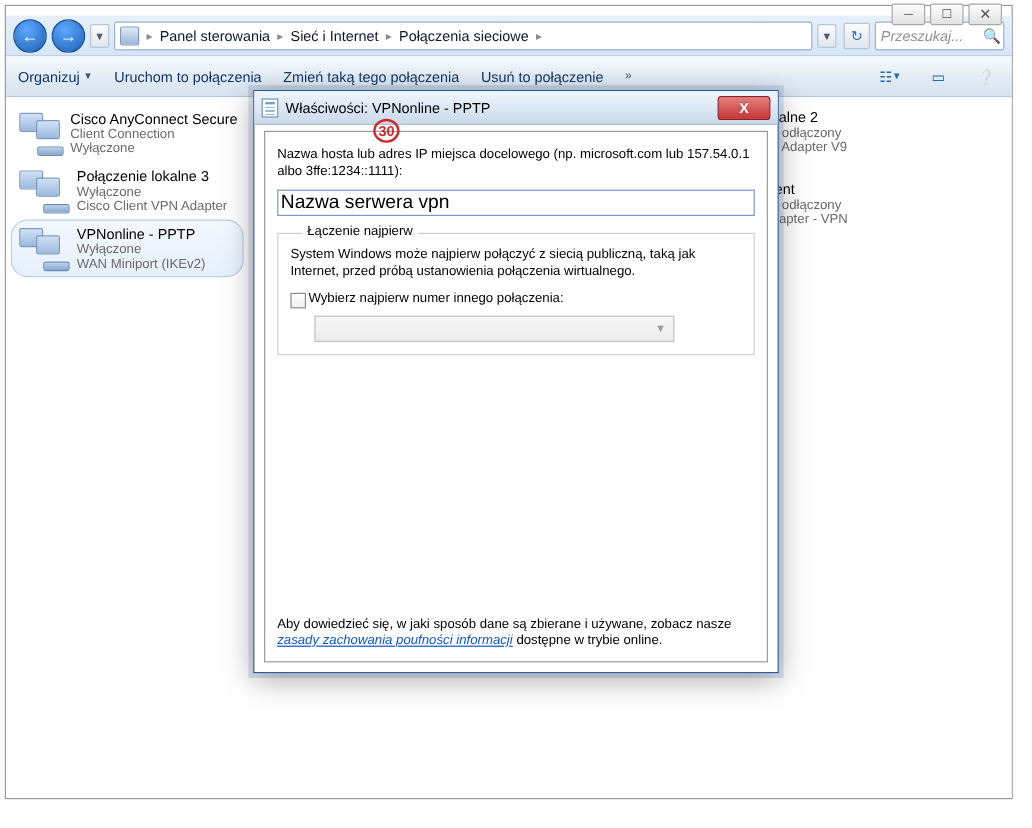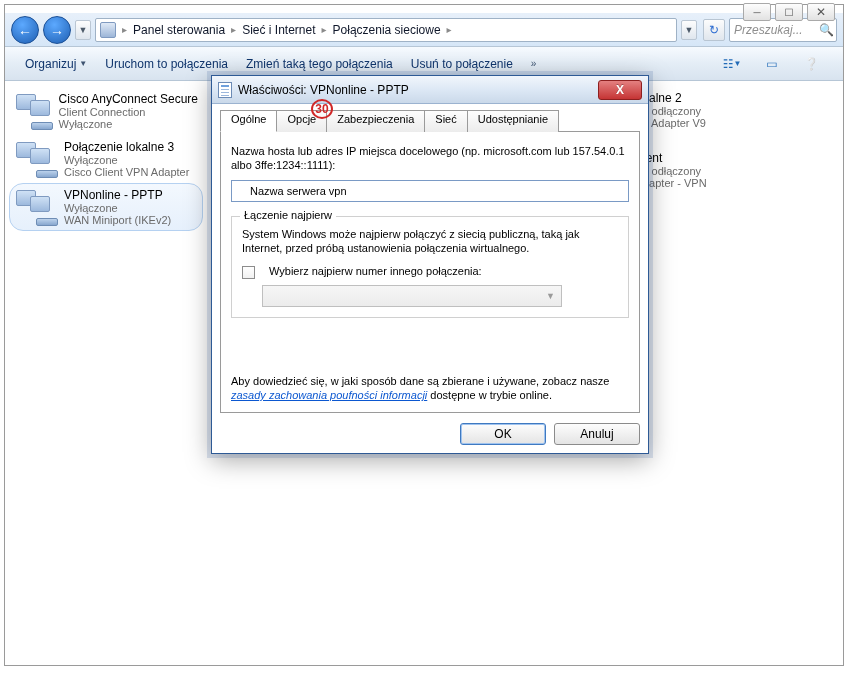--- a/index.html
+++ b/index.html
@@ -17,21 +17,21 @@
 .nav-btn { width: 28px; height: 28px; border-radius: 50%; background: radial-gradient(circle at 40% 30%, #5ca9ff, #1e5fb3); border: 1px solid #1a4f96; display: flex; align-items: center; justify-content: center; color: #fff; font-size: 14px; cursor: pointer; }
 .nav-btn.small { width: 16px; height: 20px; border-radius: 2px; background: linear-gradient(#fdfdfd,#dfe6ee); border: 1px solid #bac6d3; color: #4c5a69; font-size: 9px; flex-direction: column; }
 .addressbar { flex: 1; height: 24px; background: #fff; border: 1px solid #9fb2c6; border-radius: 2px; display: flex; align-items: center; padding: 0 4px; gap: 4px; overflow: hidden; }
 .ab-icon { width: 16px; height: 16px; background: linear-gradient(#dfe9f6,#9db6d8); border: 1px solid #7f9ac0; border-radius: 2px; }
 .ab-sep { color: #8a8a8a; font-size: 10px; margin: 0 2px; }
 .crumb { color: #0f172a; white-space: nowrap; }
 .ab-refresh { width: 22px; height: 22px; border: 1px solid #b8c5d2; background: linear-gradient(#fcfcfc,#e0e6ed); display: flex; align-items: center; justify-content: center; color: #2b6bd0; font-size: 12px; cursor: pointer; border-radius: 2px; margin-left: 2px; }
 .searchbox { width: 108px; height: 24px; border: 1px solid #9fb2c6; background: #fff; border-radius: 2px; display: flex; align-items: center; padding: 0 4px; gap: 17px; color: #8f8f8f; font-style: italic; }
 
 
-.toolbar { height: 34px; background: linear-gradient(#f6fafe,#e4edf6,#d8e3ef); border-bottom: 1px solid #b6c6d6; display: flex; align-items: center; padding: 0 20px; gap: 18px; }
+.toolbar { height: 34px; background: linear-gradient(#f6fafe,#e4edf6,#d8e3ef); border-bottom: 1px solid #b6c6d6; display: flex; align-items: center; padding: 0 10px; gap: 18px; }
 .toolbar .titem { color: #10356c; cursor: pointer; display: inline-flex; align-items: center; gap: 3px; }
 .toolbar .titem .dd { font-size: 8px; color: #3d5370; }
 .toolbar .spacer { flex: 1; }
 .toolbar .ticon { width: 22px; height: 22px; display: flex; align-items: center; justify-content: center; cursor: pointer; color: #216ab7; }
 .toolbar .ticon.help { color: #257bd3; font-weight: bold; border-radius: 50%; }
 
 
 .content { height: 584px; display: flex; background: #fff; position: relative; }
 .conn-list { width: 198px; padding: 6px 0 0 4px; }
 .conn { display: flex; gap: 6px; padding: 4px; border: 1px solid transparent; }
@@ -44,41 +44,41 @@
 .conn .ctext .t1 { font-size: 12px; color: #000; white-space: nowrap; }
 .conn .ctext .t2 { font-size: 11px; color: #6a6a6a; white-space: nowrap; }
 .conn .ctext .t3 { font-size: 11px; color: #6a6a6a; white-space: nowrap; }
 
 .right-col { width: 200px; padding: 10px 0 0 0; margin-left: auto; }
 .rc .t1 { font-size: 12px; color: #000; }
 .rc .t2, .rc .t3 { font-size: 11px; color: #6a6a6a; }
 .rc { margin-bottom: 22px; }
 
 
-.dialog { position: absolute; left: 206px; top: 70px; width: 438px; height: 379px; background: #fff; border: 1px solid #2e5a95; box-shadow: 0 0 0 4px rgba(60,100,160,.18), 0 6px 24px rgba(0,0,0,.35); }
+.dialog { position: absolute; left: 206px; top: 70px; width: 438px; height: 486px; background: #fff; border: 1px solid #2e5a95; box-shadow: 0 0 0 4px rgba(60,100,160,.18), 0 6px 24px rgba(0,0,0,.35); }
 .dlg-title { height: 28px; background: linear-gradient(#f1f6fc,#dde8f5,#cad9ea); border-bottom: 1px solid #9bb3d0; display: flex; align-items: center; padding: 0 6px; gap: 6px; }
 .dlg-title .dicon { width: 14px; height: 16px; background: #fff; border: 1px solid #6c8bb5; position: relative; }
 .dlg-title .dicon::before { content: ""; position: absolute; left: 2px; right: 2px; top: 2px; height: 2px; background: #6fa0dc; }
 .dlg-title .dicon::after { content: ""; position: absolute; left: 2px; right: 2px; top: 6px; height: 7px; background: repeating-linear-gradient(#9bb7dc 0 1px,#fff 1px 3px); }
 .dlg-title .dtxt { font-size: 12px; }
 .dlg-title .dclose { margin-left: auto; width: 44px; height: 20px; background: linear-gradient(#e48080,#c53434); border: 1px solid #8d1f1f; border-radius: 3px; color: #fff; display: flex; align-items: center; justify-content: center; font-weight: bold; font-size: 12px; cursor: pointer; text-shadow: 0 -1px 0 rgba(0,0,0,.3); }
 
 .dlg-body { padding: 6px 8px 8px 8px; height: calc(100% - 28px); display: flex; flex-direction: column; }
 .tabs { display: flex; height: 22px; position: relative; }
 .tab { padding: 2px 10px; border: 1px solid #9a9a9a; border-bottom: none; background: linear-gradient(#fdfdfd,#ececec); font-size: 11px; cursor: pointer; position: relative; margin-right: -1px; }
 .tab.active { background: #fff; z-index: 2; border-bottom: 1px solid #fff; }
 .tabpanel { border: 1px solid #9a9a9a; flex: 1; margin-top: -1px; padding: 12px 10px 10px 10px; display: flex; flex-direction: column; background: #fff; }
 
 .instr { font-size: 11px; line-height: 14px; }
-.hostinput { margin-top: 8px; width: 100%; height: 22px; border: 1px solid #7a9ac5; padding: 2px 18px; font-size: 11px; outline: none; }
+.hostinput { margin-top: 8px; width: 100%; height: 22px; border: 1px solid #7a9ac5; padding: 2px 2px; font-size: 16px; outline: none; }
 
 .group { border: 1px solid #d0d0d0; padding: 10px; margin-top: 14px; position: relative; }
-.group .legend { position: absolute; top: -8px; left: 8px; background: #fff; padding: 0 4px; font-size: 11px; }
+.group .legend { position: absolute; top: -8px; left: 20px; background: #fff; padding: 0 4px; font-size: 11px; }
 .ginstr { font-size: 11px; line-height: 14px; }
-.optrow { display: flex; align-items: flex-start; gap: 14px; margin-top: 10px; }
+.optrow { display: flex; align-items: flex-start; gap: 2px; margin-top: 10px; }
 .chk { width: 13px; height: 13px; border: 1px solid #8c8c8c; background: linear-gradient(#fff,#f1f1f1); margin-top: 1px; cursor: pointer; }
 .selectbox { margin: 6px 0 0 20px; width: 300px; height: 22px; border: 1px solid #bfbfbf; background: linear-gradient(#f6f6f6,#ececec); display: flex; align-items: center; justify-content: flex-end; padding-right: 6px; color: #9a9a9a; font-size: 9px; }
 
 .privacy { font-size: 11px; line-height: 14px; margin-top: auto; }
 .privacy a { color: #0b57d0; text-decoration: underline; cursor: pointer; font-style: italic; }
 
 .dlg-buttons { display: flex; justify-content: flex-end; gap: 8px; margin-top: 10px; }
 .btn { width: 86px; height: 22px; border: 1px solid #8b8b8b; background: linear-gradient(#fdfdfd,#e4e4e4); font-size: 12px; cursor: pointer; border-radius: 3px; }
 .btn.primary { border: 1px solid #3f79c0; box-shadow: inset 0 0 0 1px #9fc3ef; }
 
@@ -192,43 +192,32 @@
 
   <div class="stepmark">30</div>
 
   <div class="dialog">
     <div class="dlg-title">
       <div class="dicon"></div>
       <div class="dtxt">Właściwości: VPNonline - PPTP</div>
       <div class="dclose">X</div>
     </div>
     <div class="dlg-body">
-      <div class="tabs">
-        <div class="tab active">Ogólne</div>
-        <div class="tab">Opcje</div>
-        <div class="tab">Zabezpieczenia</div>
-        <div class="tab">Sieć</div>
-        <div class="tab">Udostępnianie</div>
-      </div>
       <div class="tabpanel">
         <div class="instr">Nazwa hosta lub adres IP miejsca docelowego (np. microsoft.com lub 157.54.0.1 albo 3ffe:1234::1111):</div>
         <input class="hostinput" value="Nazwa serwera vpn" style="">
         <div class="group">
           <div class="legend">Łączenie najpierw</div>
           <div class="ginstr">System Windows może najpierw połączyć z siecią publiczną, taką jak Internet, przed próbą ustanowienia połączenia wirtualnego.</div>
           <div class="optrow">
             <div class="chk"></div>
             <div style="font-size:11px;">Wybierz najpierw numer innego połączenia:</div>
           </div>
           <div class="selectbox">▼</div>
         </div>
         <div class="privacy">
           <span>Aby dowiedzieć się, w jaki sposób dane są zbierane i używane, zobacz nasze </span><a>zasady zachowania poufności informacji</a><span> dostępne w trybie online.</span>
         </div>
       </div>
-      <div class="dlg-buttons">
-        <button class="btn primary">OK</button>
-        <button class="btn">Anuluj</button>
-      </div>
     </div>
   </div>
 
 </div>
 
 </body></html>

